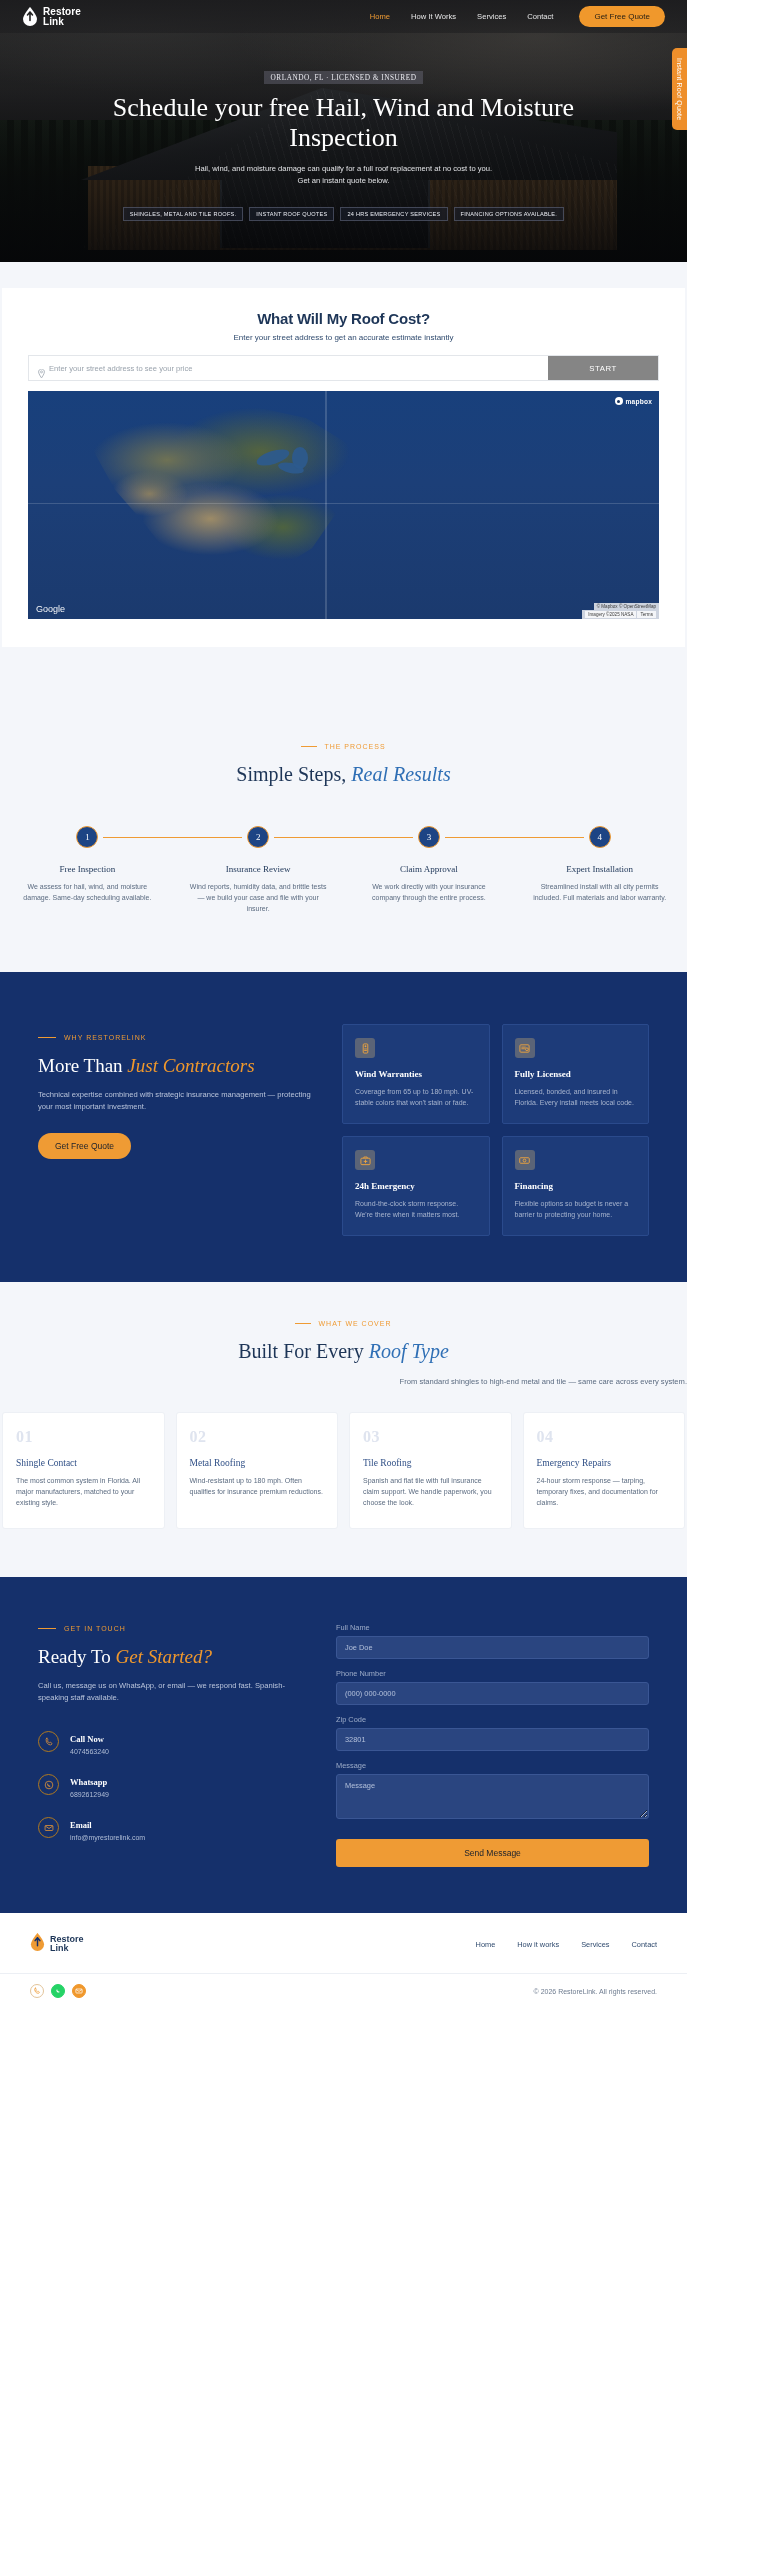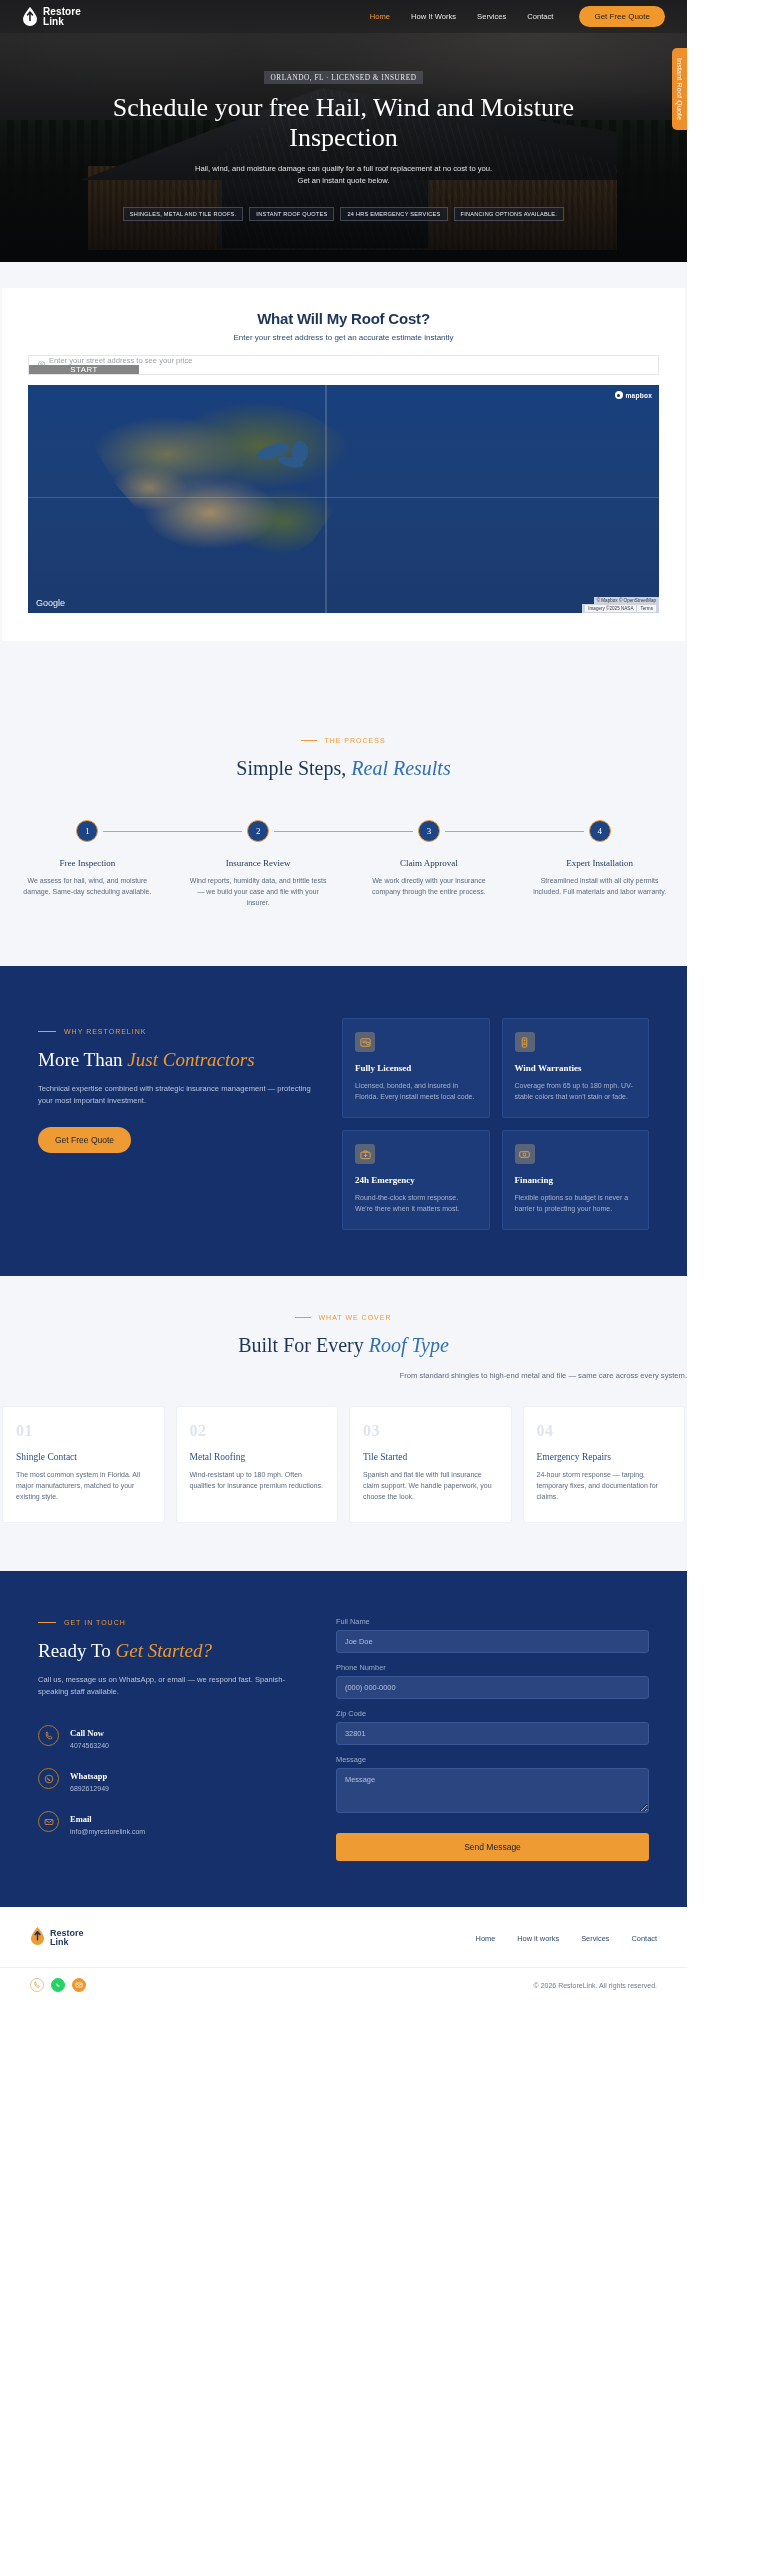--- a/index.html
+++ b/index.html
@@ -125,21 +125,21 @@
   
   .estimator-wrap { background: #f4f6fa; padding: 26px 0 60px; }
   .estimator-card {
     width: 683px; margin: 0 auto; background: #fff; padding: 22px 26px 28px;
   }
   .est-title {
     text-align: center; font-size: 15px; font-weight: 700; color: #1d3557;
     letter-spacing: -.2px;
   }
   .est-sub { text-align: center; font-size: 8px; color: #2f4a6e; margin-top: 6px; }
-  .est-row { display: flex; margin-top: 13px; border: 1px solid #e3e6ea; flex-direction: column; }
+  .est-row { display: flex; margin-top: 13px; border: 1px solid #e3e6ea; }
   .est-input-wrap {
     flex: 1; display: flex; align-items: center; gap: 4px; padding: 0 9px; height: 24px;
   }
   .pin-icon { width: 7px; height: 9px; flex: none; }
   .est-input {
     border: none; outline: none; width: 100%; font-size: 7.6px; color: #6a7480;
     font-family: inherit; background: transparent;
   }
   .est-input::placeholder { color: #9aa3ad; }
   .est-start {
@@ -492,38 +492,38 @@
         <em>Just Contractors</em>
       </h2>
       <p class="why-desc">Technical expertise combined with strategic insurance management — protecting your most important investment.</p>
       <button class="btn-quote">Get Free Quote</button>
     </div>
 
     <div class="why-grid">
       <div class="why-card">
         <div class="why-ico">
           <svg width="11" height="11" viewBox="0 0 12 12">
+              <rect x="3.5" y="1" width="5" height="10" rx="1" fill="none" stroke="currentColor" stroke-width="1"></rect>
+              <circle cx="6" cy="3.5" r="1" fill="currentColor"></circle>
+              <path d="M5 6.5h2M5 8.2h2" stroke="currentColor" stroke-width="1" stroke-linecap="round"></path>
+            </svg>
+        </div>
+        <h4>Wind Warranties</h4>
+        <p>Coverage from 65 up to 180 mph. UV-stable colors that won't stain or fade.</p>
+      </div>
+      <div class="why-card">
+        <div class="why-ico">
+          <svg width="11" height="11" viewBox="0 0 12 12">
               <rect x="1" y="2" width="10" height="8" rx="1" fill="none" stroke="currentColor" stroke-width="1"></rect>
               <path d="M3 4.5h4M3 6.3h3" stroke="currentColor" stroke-width="1" stroke-linecap="round"></path>
               <circle cx="8.6" cy="6.8" r="1.5" fill="none" stroke="currentColor" stroke-width="1"></circle>
             </svg>
         </div>
         <h4>Fully Licensed</h4>
         <p>Licensed, bonded, and insured in Florida. Every install meets local code.</p>
-      </div>
-      <div class="why-card">
-        <div class="why-ico">
-          <svg width="11" height="11" viewBox="0 0 12 12">
-              <rect x="3.5" y="1" width="5" height="10" rx="1" fill="none" stroke="currentColor" stroke-width="1"></rect>
-              <circle cx="6" cy="3.5" r="1" fill="currentColor"></circle>
-              <path d="M5 6.5h2M5 8.2h2" stroke="currentColor" stroke-width="1" stroke-linecap="round"></path>
-            </svg>
-        </div>
-        <h4>Wind Warranties</h4>
-        <p>Coverage from 65 up to 180 mph. UV-stable colors that won't stain or fade.</p>
       </div>
       <div class="why-card">
         <div class="why-ico">
           <svg width="11" height="11" viewBox="0 0 12 12">
               <rect x="1" y="3.5" width="10" height="7" rx="1" fill="none" stroke="currentColor" stroke-width="1"></rect>
               <path d="M4.2 3.5V2.2h3.6v1.3" fill="none" stroke="currentColor" stroke-width="1"></path>
               <path d="M6 5.5v3M4.5 7h3" stroke="currentColor" stroke-width="1" stroke-linecap="round"></path>
             </svg>
         </div>
         <h4>24h Emergency</h4>
@@ -559,21 +559,21 @@
         <h4>Shingle Contact</h4>
         <p>The most common system in Florida. All major manufacturers, matched to your existing style.</p>
       </div>
       <div class="cover-card">
         <div class="cover-num">02</div>
         <h4>Metal Roofing</h4>
         <p>Wind-resistant up to 180 mph. Often qualifies for insurance premium reductions.</p>
       </div>
       <div class="cover-card">
         <div class="cover-num">03</div>
-        <h4>Tile Started</h4>
+        <h4>Tile Roofing</h4>
         <p>Spanish and flat tile with full insurance claim support. We handle paperwork, you choose the look.</p>
       </div>
       <div class="cover-card">
         <div class="cover-num">04</div>
         <h4>Emergency Repairs</h4>
         <p>24-hour storm response — tarping, temporary fixes, and documentation for claims.</p>
       </div>
     </div>
   </section>
 

